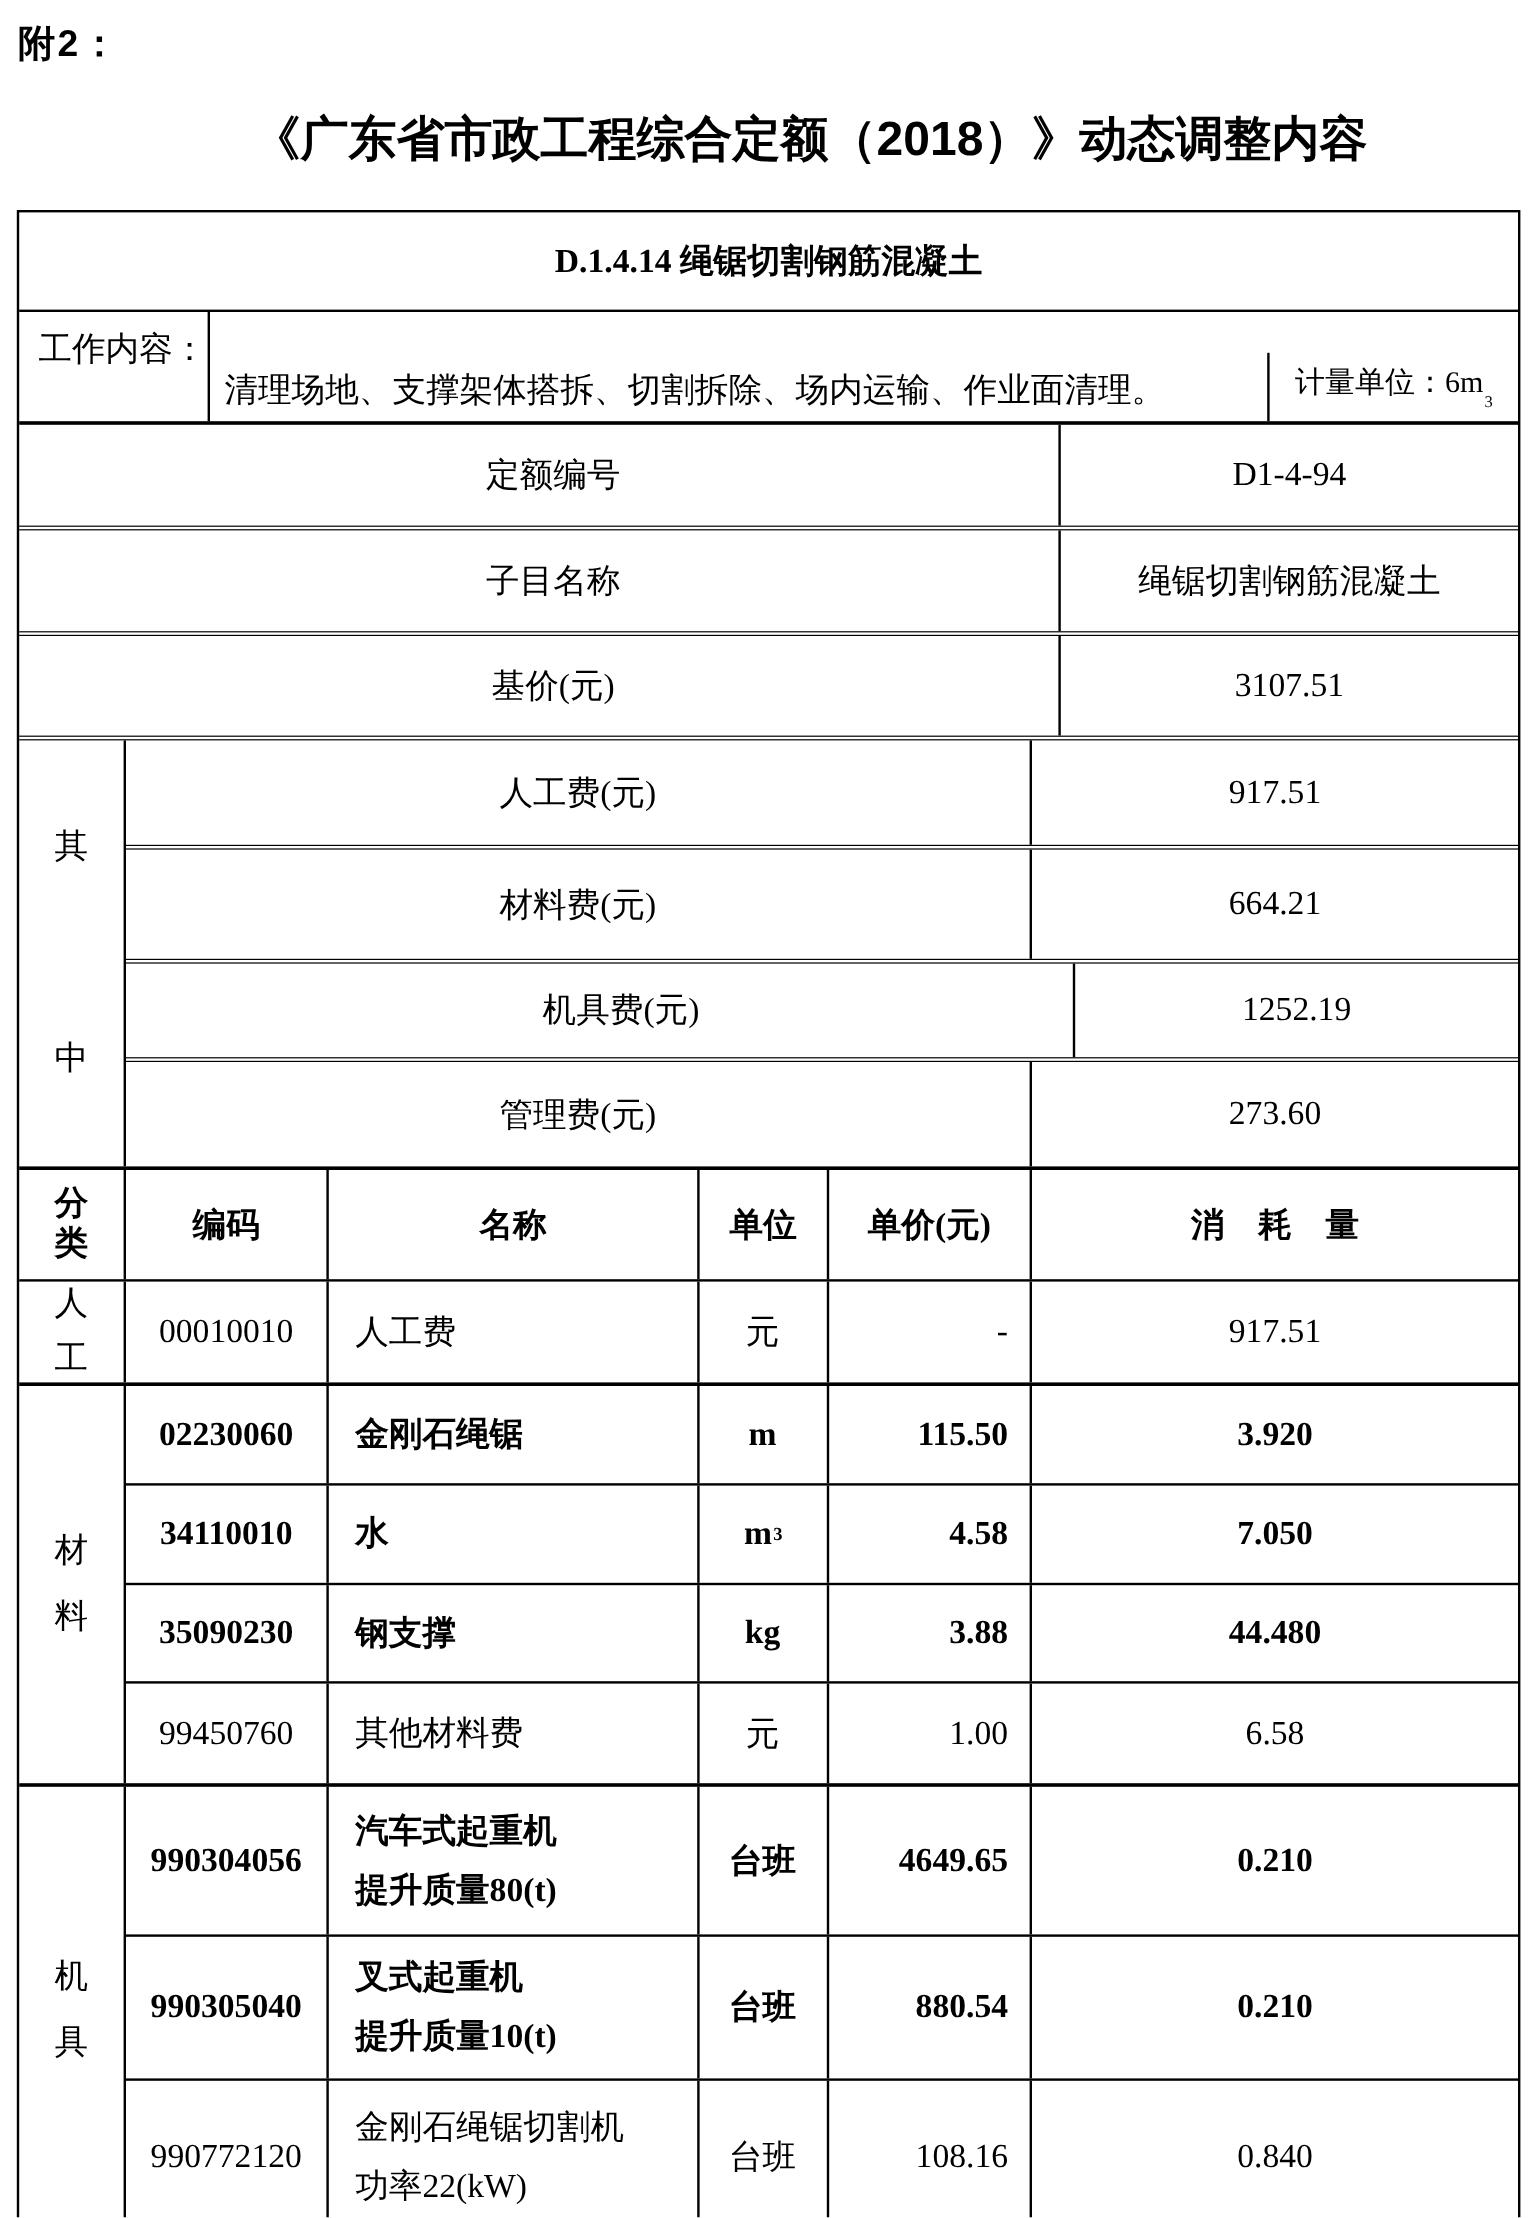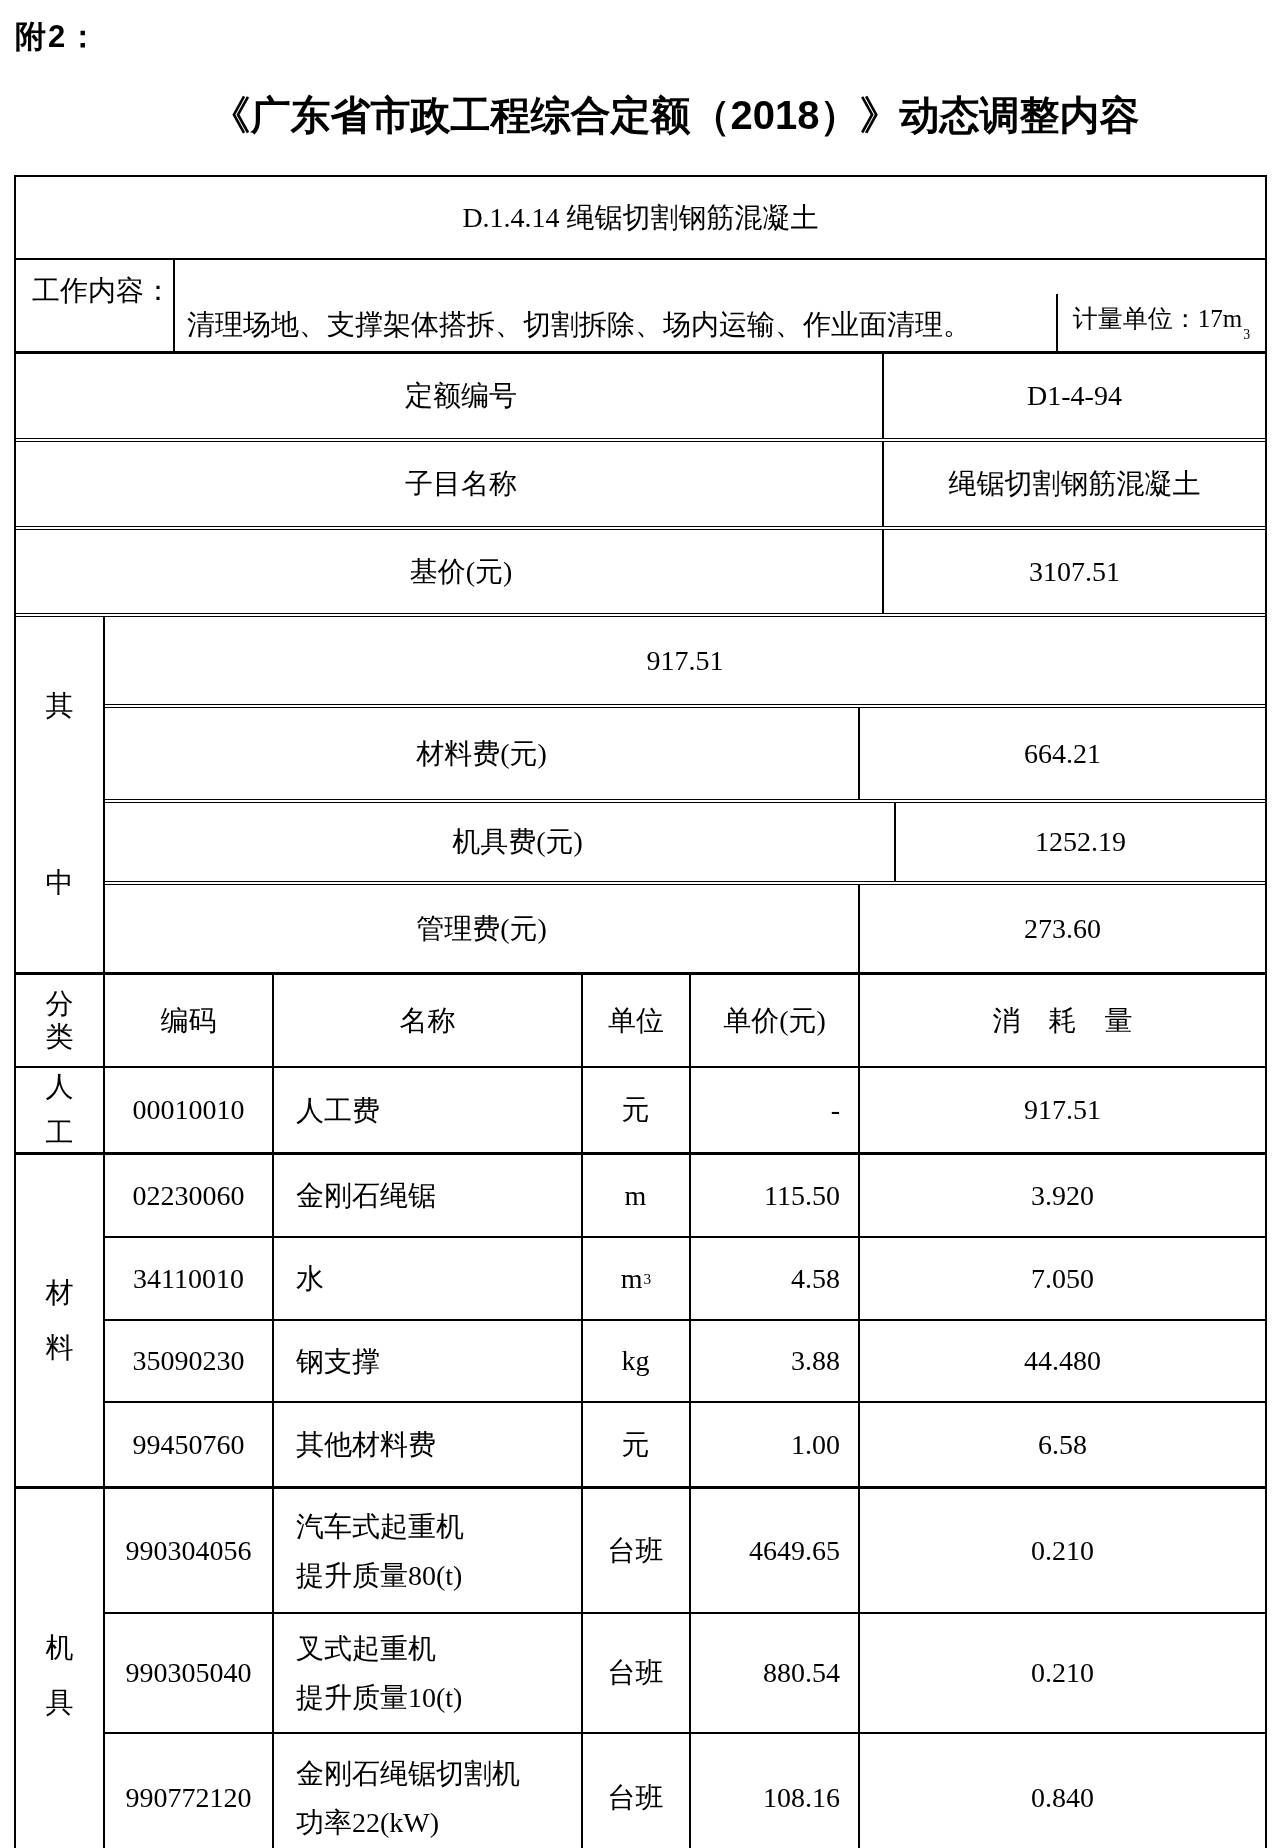--- a/index.html
+++ b/index.html
@@ -9,21 +9,21 @@
           font-size:31px;margin:16px 0 0 15px;letter-spacing:2px;}
   .title{font-family:"Liberation Sans","DejaVu Sans",sans-serif;font-weight:bold;
          font-size:40px;text-align:center;margin:30px 0 32px 70px;letter-spacing:0px;}
   .tbl{margin-left:14px;width:1253px;border:2.5px solid #000;box-sizing:border-box;
        font-size:28px;}
   .row,.srow{display:flex;box-sizing:border-box;}
   .sect{display:flex;box-sizing:border-box;}
   .c{display:flex;align-items:center;justify-content:center;box-sizing:border-box;
      border-right:2px solid #000;}
   .row > .c:last-child,.srow > .c:last-child,.sect > *:last-child{border-right:none;}
-  .bb1{border-bottom:2px solid #000;}
+  .bb1{border-bottom:2px solid #000;font-weight:bold;}
   .bb2{border-bottom:3px solid #000;}
   .bbd{border-bottom:4px double #000;}
   .bb0{border-bottom:none;}
   
   .hr1{height:83px;}  .hr2{height:94px;}
   .hs1{height:88px;}  .hs2{height:88px;} .hs3{height:87px;}
   .ha1{height:91px;}  .ha2{height:95px;} .ha3{height:82px;padding-left:36px;} .ha4{height:87px;}
   .hhdr{height:93px;}
   .hd1{height:84px;}
   .hm1{height:83px;} .hm2{height:83px;} .hm3{height:82px;} .hm4{height:83px;}
@@ -65,21 +65,21 @@
   <div class="tbl">
 
     <div class="row hr1 bb1">
       <div class="c" style="flex:1">D.1.4.14 绳锯切割钢筋混凝土</div>
     </div>
 
     <div class="row hr2 bb2">
       <div class="c wc-label">工作内容：</div>
       <div class="c wc-content">清理场地、支撑架体搭拆、切割拆除、场内运输、作业面清理。</div>
       <div class="c wc-unit">
-        <span>计量单位：17m</span>
+        <span>计量单位：6m</span>
           <sup class="sp">3</sup>
       </div>
     </div>
 
     <div class="row hs1 bbd">
       <div class="c wlab">定额编号</div>
       <div class="c wqty">D1-4-94</div>
     </div>
     <div class="row hs2 bbd">
       <div class="c wlab">子目名称</div>
@@ -92,20 +92,21 @@
 
     <div class="sect bb2">
       <div class="c wgc">
         <div class="vstack vspread">
           <span>其</span>
           <span>中</span>
         </div>
       </div>
       <div class="gbody">
         <div class="srow ha1 bbd">
+          <div class="c walab">人工费(元)</div>
           <div class="c wqty">917.51</div>
         </div>
         <div class="srow ha2 bbd">
           <div class="c walab">材料费(元)</div>
           <div class="c wqty">664.21</div>
         </div>
         <div class="srow ha3 bbd">
           <div class="c walab">机具费(元)</div>
           <div class="c wqty">1252.19</div>
         </div>

